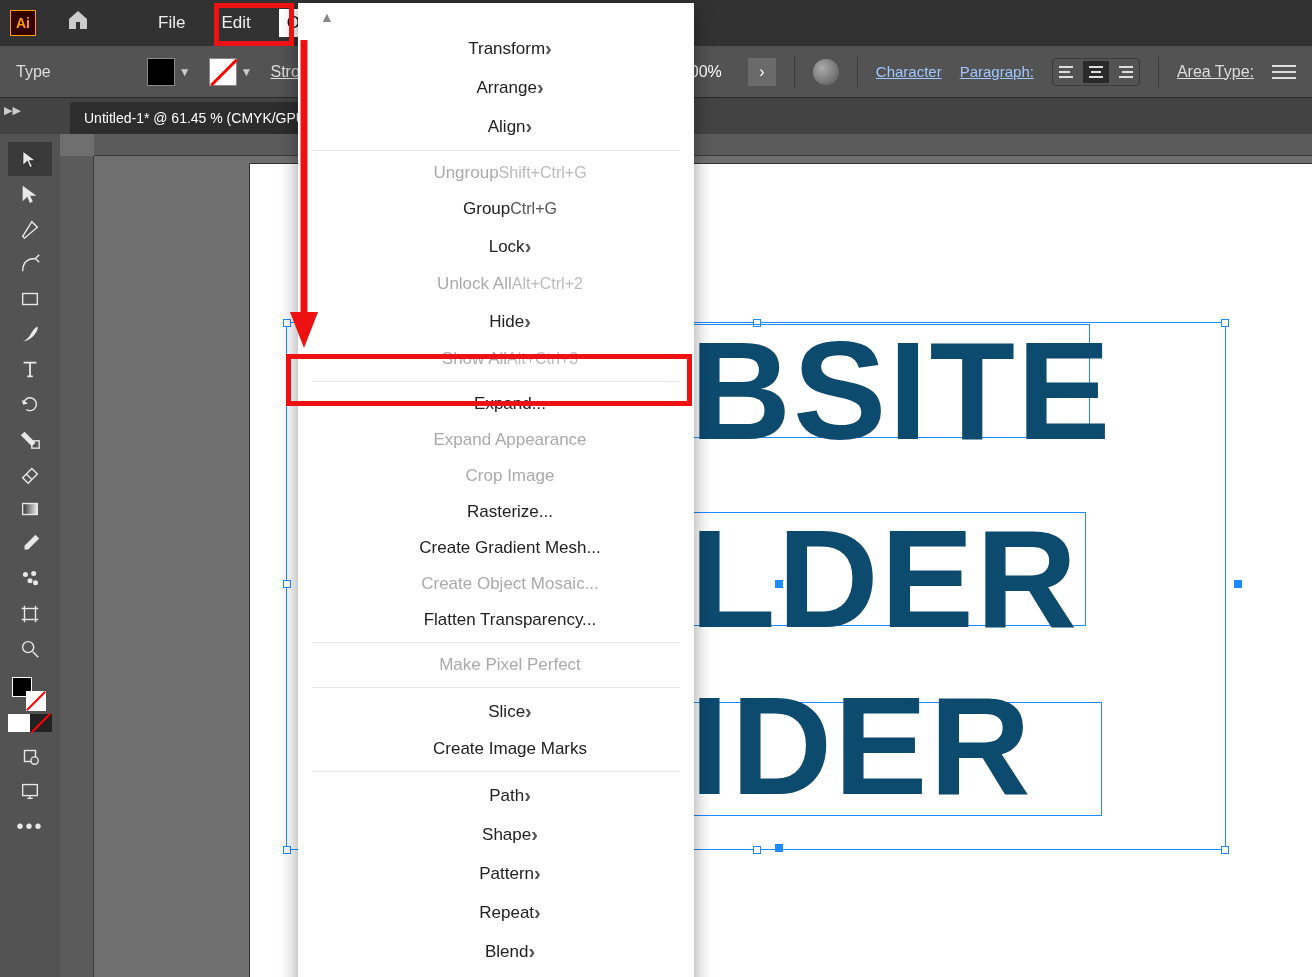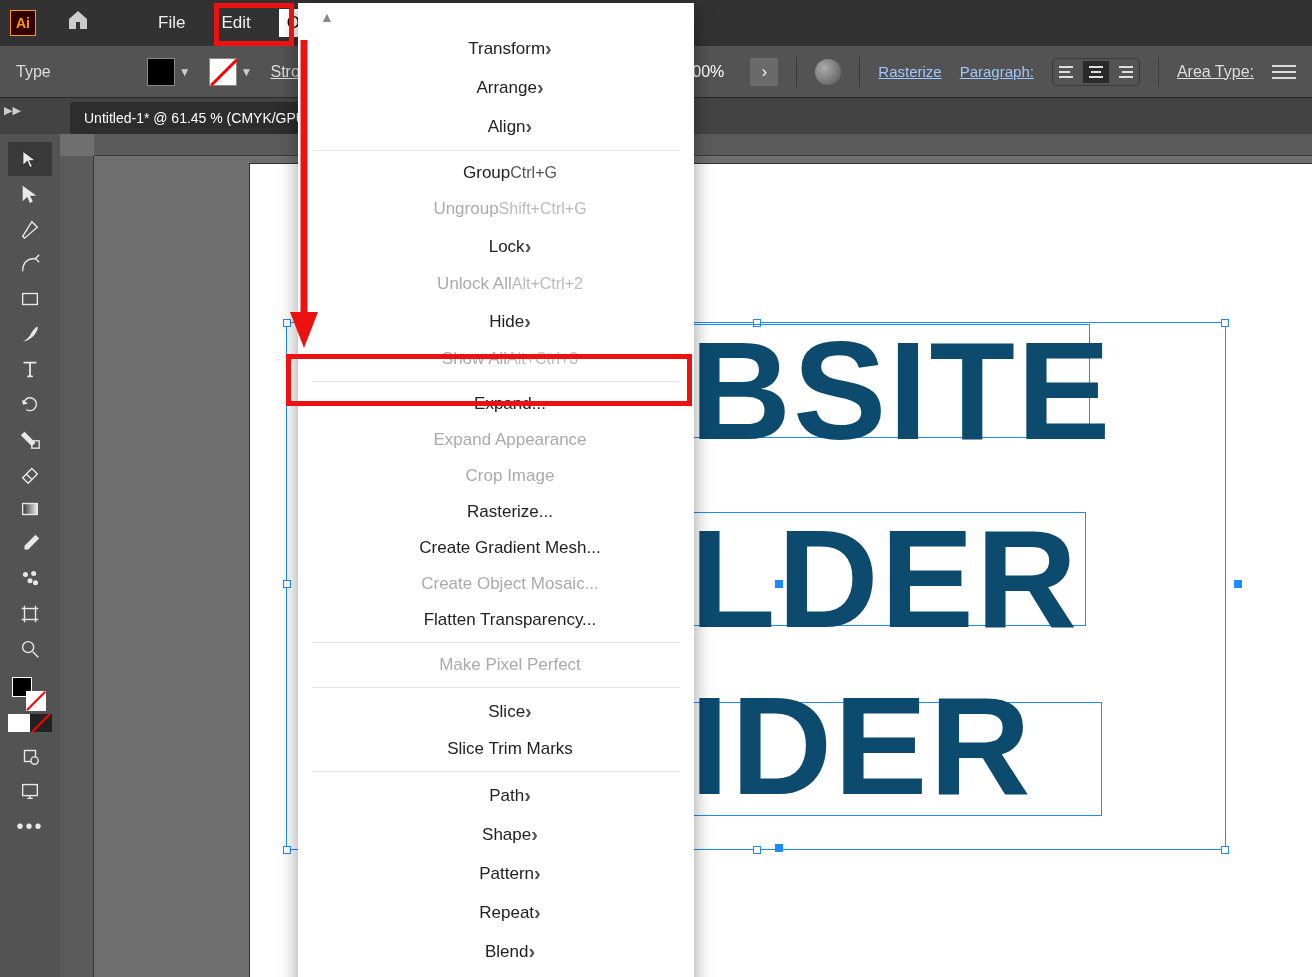--- a/index.html
+++ b/index.html
@@ -90,21 +90,21 @@
     <div class="none-box"></div>
       <span class="chev">▼</span>
   </div>
   <span class="cb-label" style="text-decoration:underline">Stroke:</span>
   <div style="flex:1"></div>
   <span class="zoom-box">100%</span>
   <div class="arrow-btn">›</div>
   <div class="cb-sep"></div>
   <div class="sphere"></div>
   <div class="cb-sep"></div>
-  <span class="link-text">Rasterize</span>
+  <span class="link-text">Character</span>
   <span class="link-text">Paragraph:</span>
   <div class="align-group">
     <div class="align-btn">
         <span style="width:80%"></span>
         <span style="width:60%"></span>
         <span style="width:80%"></span>
       </div>
     <div class="align-btn sel">
         <span style="width:80%;margin:0 auto"></span>
         <span style="width:60%;margin:0 auto"></span>
@@ -277,28 +277,28 @@
       <div class="dd-item sub">
         <span>Transform</span>
       </div>
       <div class="dd-item sub">
         <span>Arrange</span>
       </div>
       <div class="dd-item sub">
         <span>Align</span>
       </div>
       <div class="dd-sep"></div>
+      <div class="dd-item dis">
+        <span>Ungroup</span>
+        <span class="shortcut">Shift+Ctrl+G</span>
+      </div>
       <div class="dd-item">
         <span>Group</span>
         <span class="shortcut">Ctrl+G</span>
       </div>
-      <div class="dd-item dis">
-        <span>Ungroup</span>
-        <span class="shortcut">Shift+Ctrl+G</span>
-      </div>
       <div class="dd-item sub">
         <span>Lock</span>
       </div>
       <div class="dd-item dis">
         <span>Unlock All</span>
         <span class="shortcut">Alt+Ctrl+2</span>
       </div>
       <div class="dd-item sub">
         <span>Hide</span>
       </div>
@@ -330,21 +330,21 @@
       </div>
       <div class="dd-sep"></div>
       <div class="dd-item dis">
         <span>Make Pixel Perfect</span>
       </div>
       <div class="dd-sep"></div>
       <div class="dd-item sub">
         <span>Slice</span>
       </div>
       <div class="dd-item">
-        <span>Slice Trim Marks</span>
+        <span>Create Image Marks</span>
       </div>
       <div class="dd-sep"></div>
       <div class="dd-item sub">
         <span>Path</span>
       </div>
       <div class="dd-item sub">
         <span>Shape</span>
       </div>
       <div class="dd-item sub">
         <span>Pattern</span>

